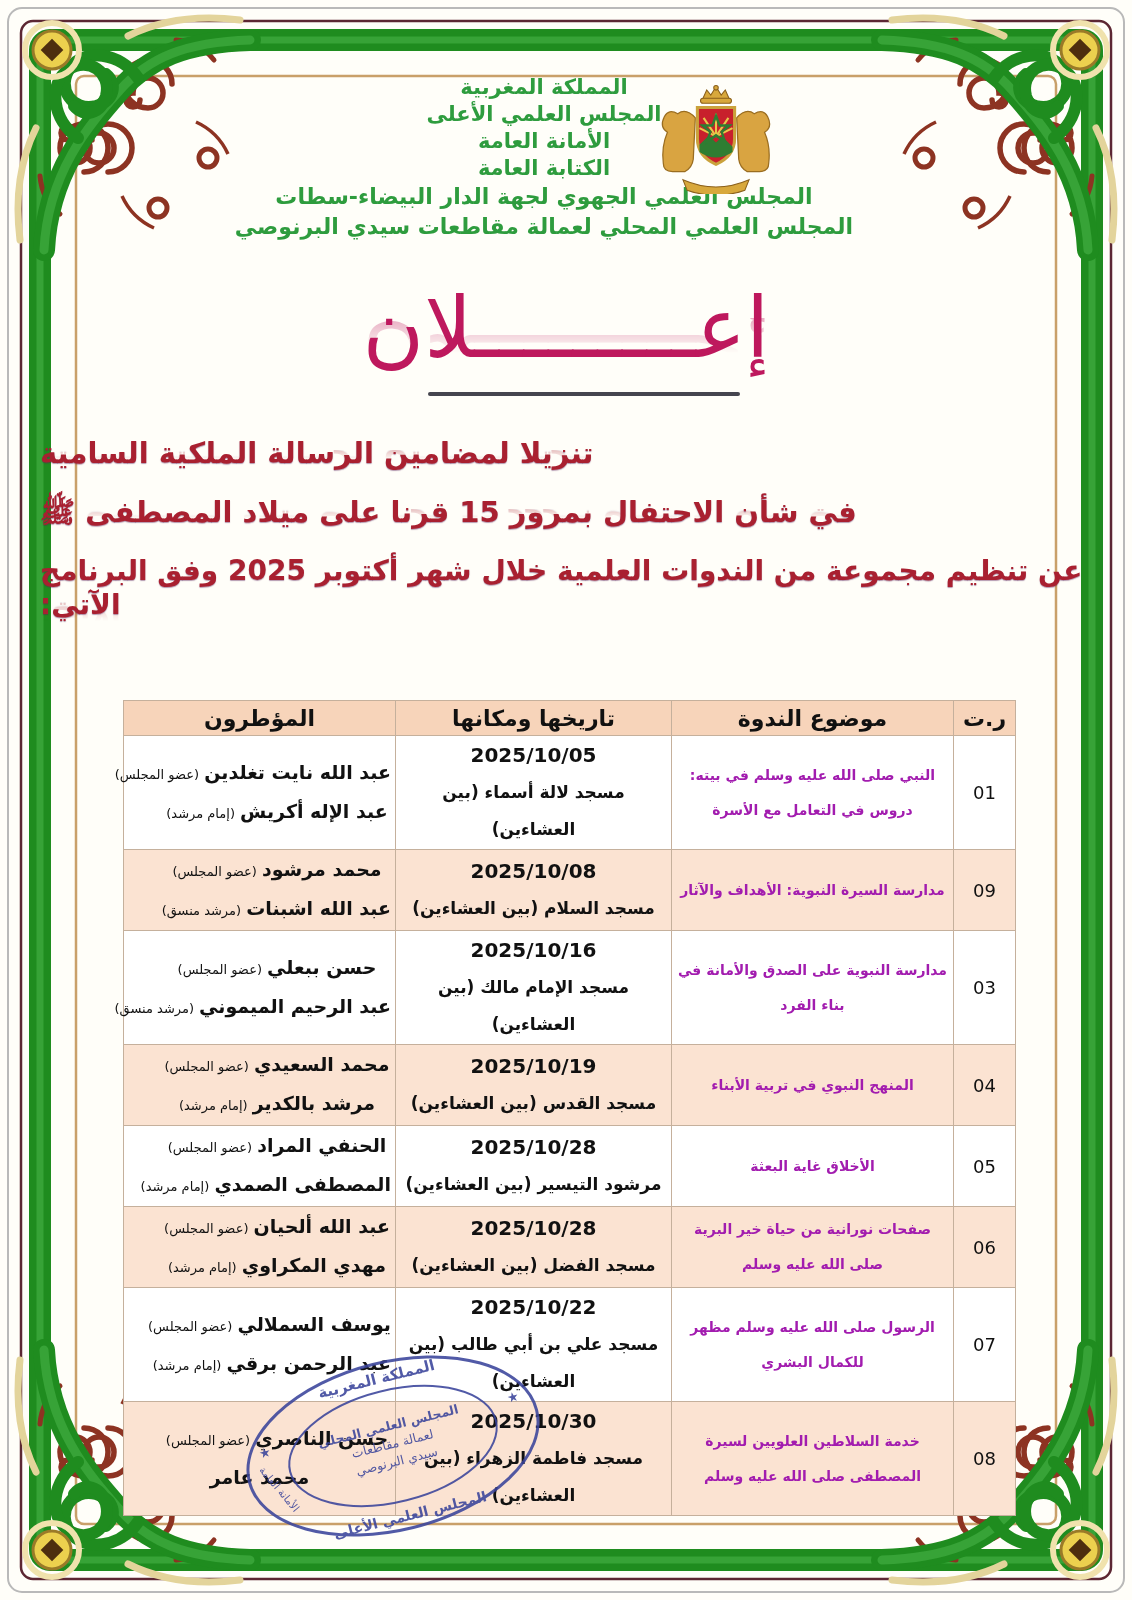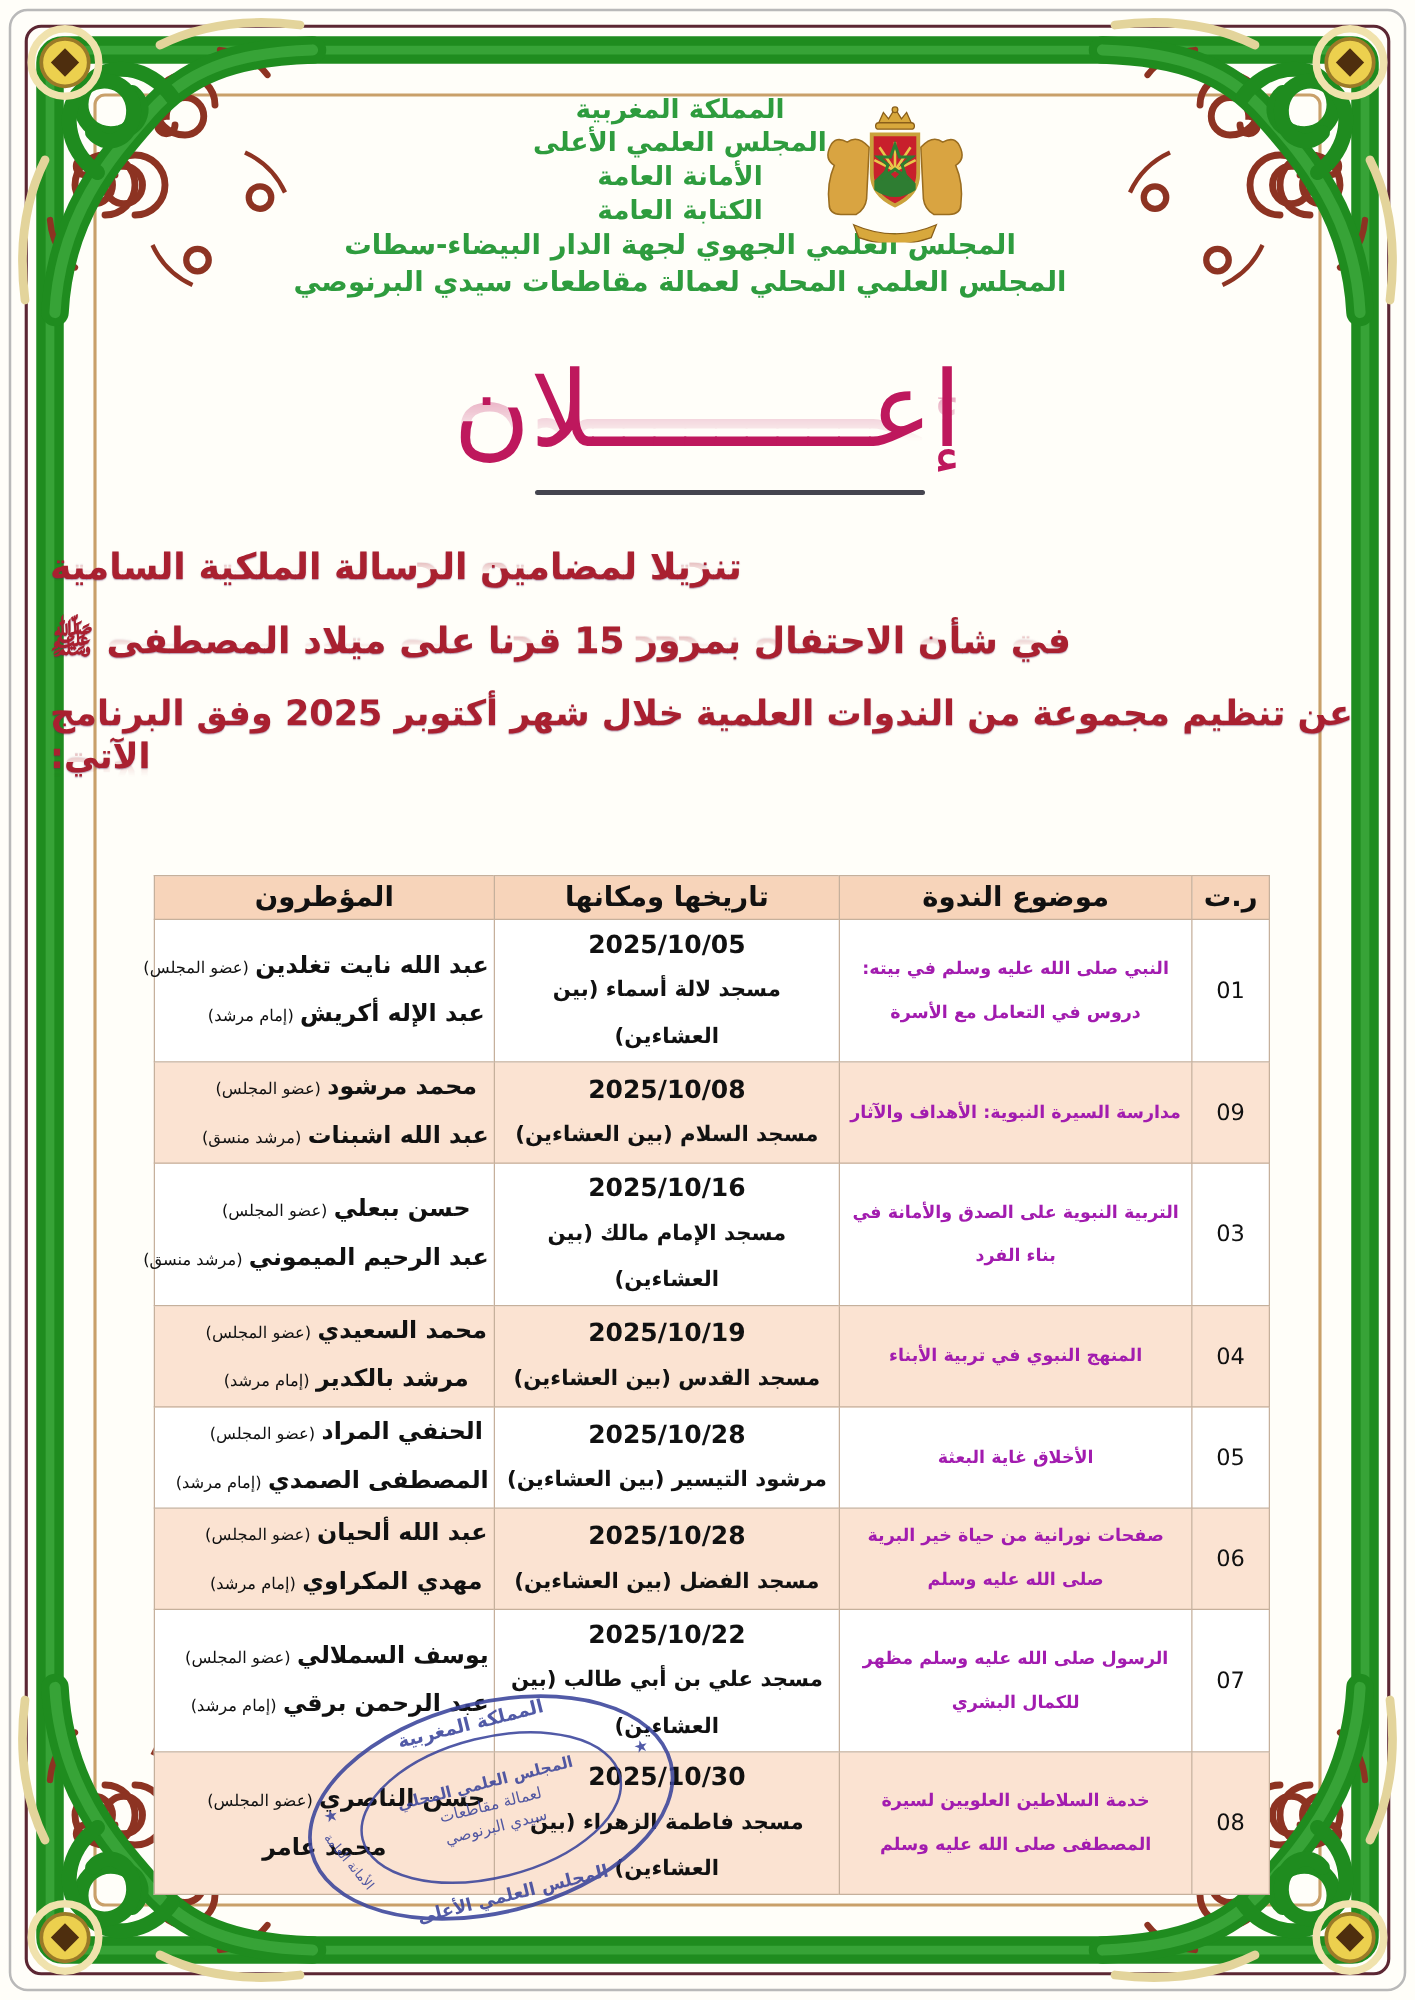--- a/index.html
+++ b/index.html
@@ -211,21 +211,21 @@
       </div>
       <div class="pline">
         <span class="name">عبد الله اشبنات</span>
         <span class="role">(مرشد منسق)</span>
       </div>
     </td>
   </tr>
 
   <tr>
     <td class="c-num">03</td>
-    <td class="c-topic">التربية النبوية على الصدق والأمانة في بناء الفرد</td>
+    <td class="c-topic">مدارسة النبوية على الصدق والأمانة في بناء الفرد</td>
     <td class="c-date">
       <div class="date">2025/10/16</div>
       <div class="place">مسجد الإمام مالك (بين العشاءين)</div>
     </td>
     <td class="c-pres">
       <div class="pline">
         <span class="name">حسن ببعلي</span>
         <span class="role">(عضو المجلس)</span>
       </div>
       <div class="pline">

